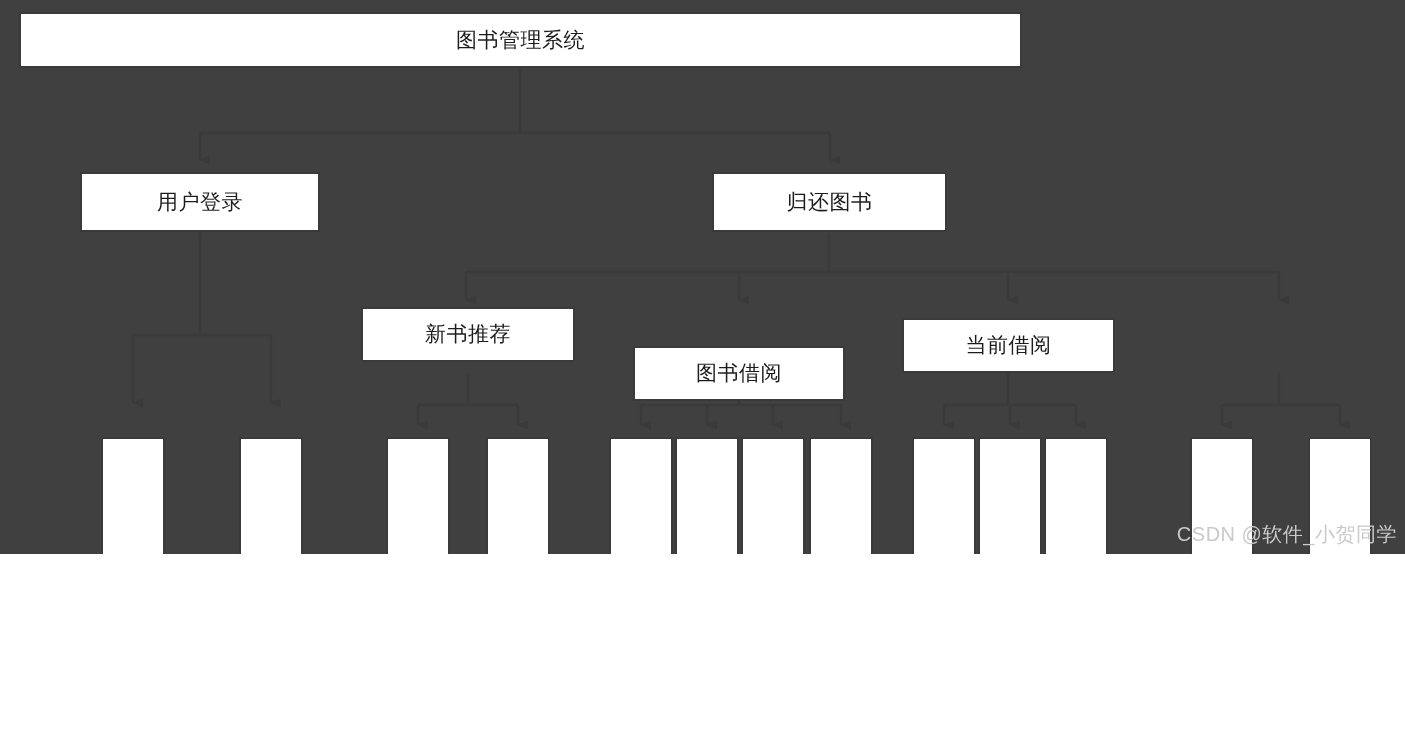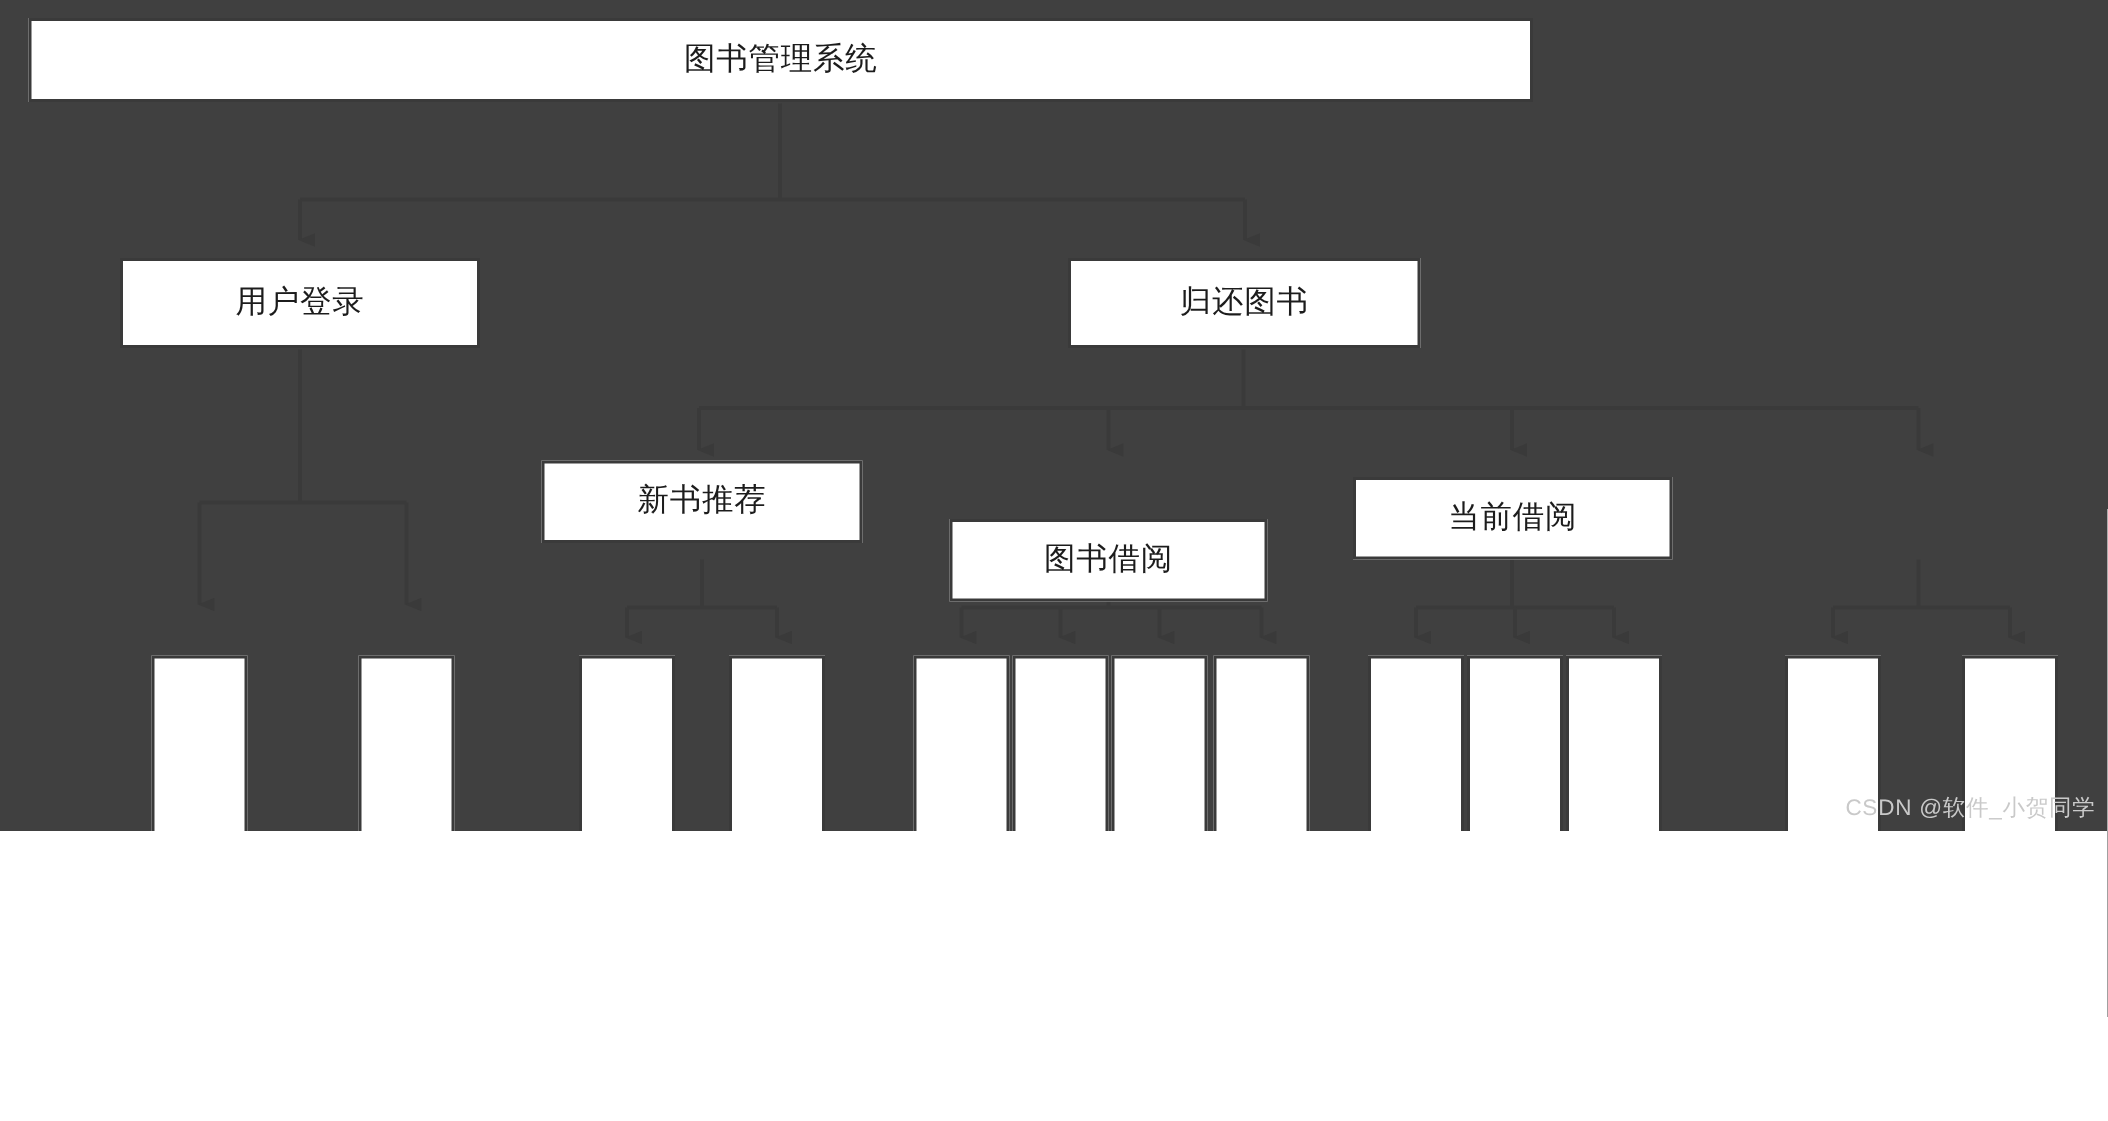--- a/index.html
+++ b/index.html
@@ -52,21 +52,21 @@
     font-size: 21px;
     line-height: 1.32;
     letter-spacing: 1px;
     white-space: nowrap;
     max-height: 275px;
   }
   .watermark {
     position: absolute;
     right: 8px;
     bottom: 6px;
-    font-size: 15px;
+    font-size: 20px;
     color: #c9c9c9;
     letter-spacing: 0.5px;
     white-space: nowrap;
     user-select: none;
   }
 </style>
 </head>
 <body>
 
 <div id="canvas">

